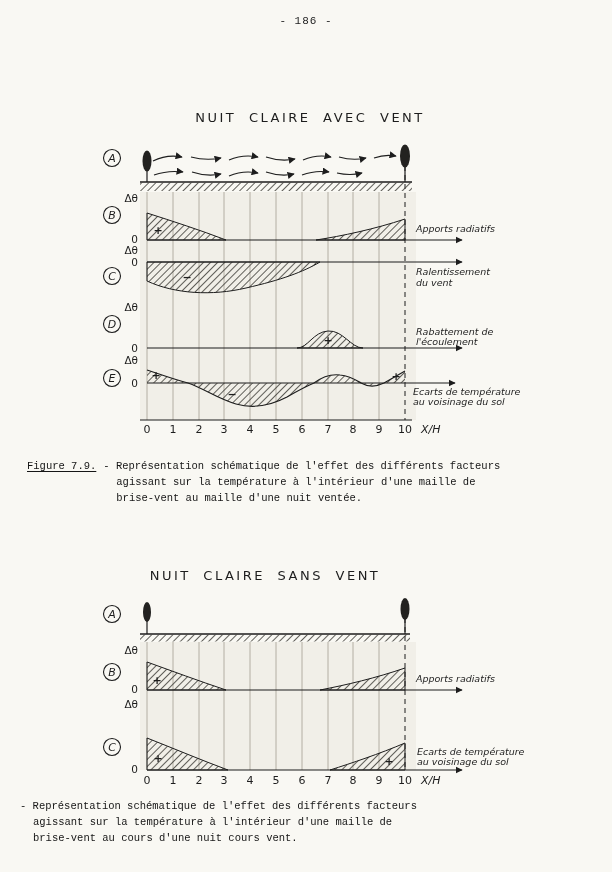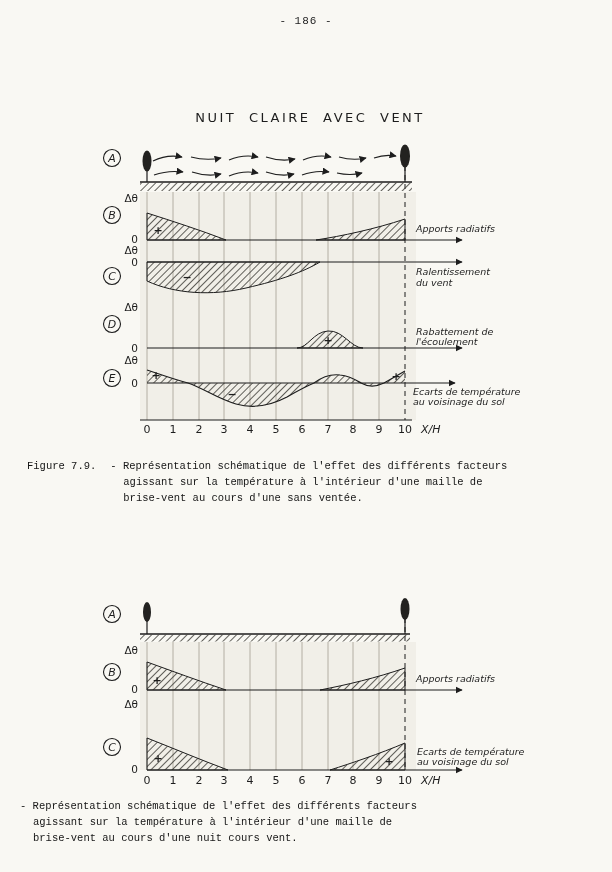--- a/index.html
+++ b/index.html
@@ -36,21 +36,21 @@
   .caption {
     position: absolute;
     display: flex;
     font-family: "Liberation Mono", monospace;
     font-size: 10.5px;
     line-height: 16px;
     color: #161616;
   }
   #caption1 { left: 27px; top: 458px; }
   #caption2 { left: 20px; top: 798px; }
-  .cap-label { text-underline-offset: 2px; margin-right: 14px; white-space: nowrap; }
+  .cap-label { text-decoration: underline; text-underline-offset: 2px; margin-right: 7px; white-space: nowrap; }
   .cap-line { white-space: nowrap; }
   .cap-line.cont { padding-left: 13px; }
 
   
   .t    { font-family: "DejaVu Sans", sans-serif; fill: #1d1d1d; }
   .lab  { font-size: 9.5px; font-style: italic; }
   .tick { font-size: 11px; text-anchor: middle; }
   .ax   { font-size: 10.5px; text-anchor: end; }
   .sign { font-size: 11px; font-weight: bold; text-anchor: middle; }
   .pl   { font-size: 11px; font-style: italic; text-anchor: middle; }
@@ -194,24 +194,25 @@
       <text class="t tick" x="405" y="303">10</text>
       <text class="t xh" x="421" y="303">X/H</text>
     </g>
   </svg>
 
   <div class="caption" id="caption1">
     <span class="cap-label">Figure 7.9.</span>
     <div>
       <div class="cap-line">- Représentation schématique de l'effet des différents facteurs</div>
       <div class="cap-line cont">agissant sur la température à l'intérieur d'une maille de</div>
-      <div class="cap-line cont">brise-vent au cours d'une sans ventée.</div>
+      <div class="cap-line cont">brise-vent au maille d'une nuit ventée.</div>
     </div>
   </div>
 
+  <div class="fig-title" id="fig2-title">NUIT CLAIRE SANS VENT</div>
 
   <svg id="fig2-svg" class="fig" width="612" height="200" viewBox="0 0 612 200">
     <defs>
       <pattern id="h2" patternUnits="userSpaceOnUse" width="5" height="5" patternTransform="rotate(45)">
         <line x1="2.5" y1="0" x2="2.5" y2="5" stroke="#3a3833" stroke-width="0.8"></line>
       </pattern>
       <marker id="ar2" viewBox="0 0 10 10" refX="9" refY="5" markerWidth="6.5" markerHeight="6.5" orient="auto">
         <path d="M0,0 L10,5 L0,10 Z" fill="#1d1d1d"></path>
       </marker>
     </defs>

